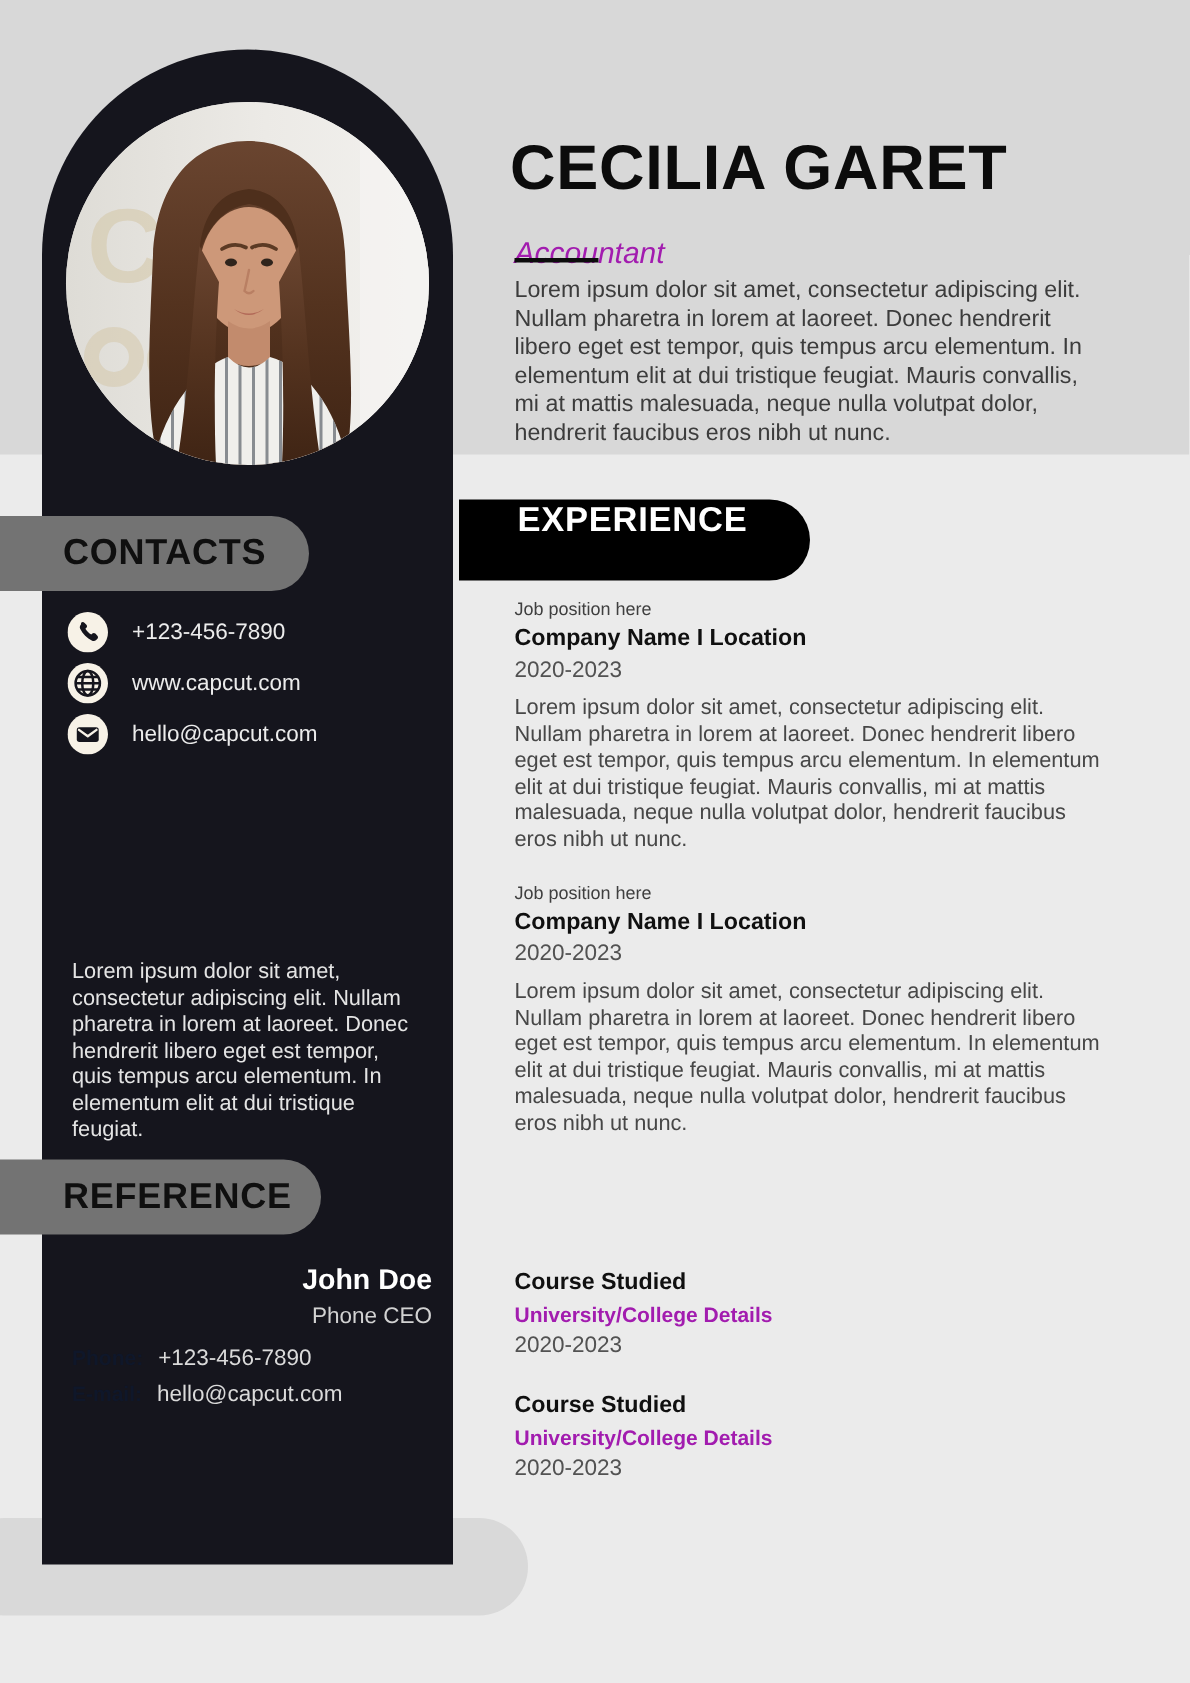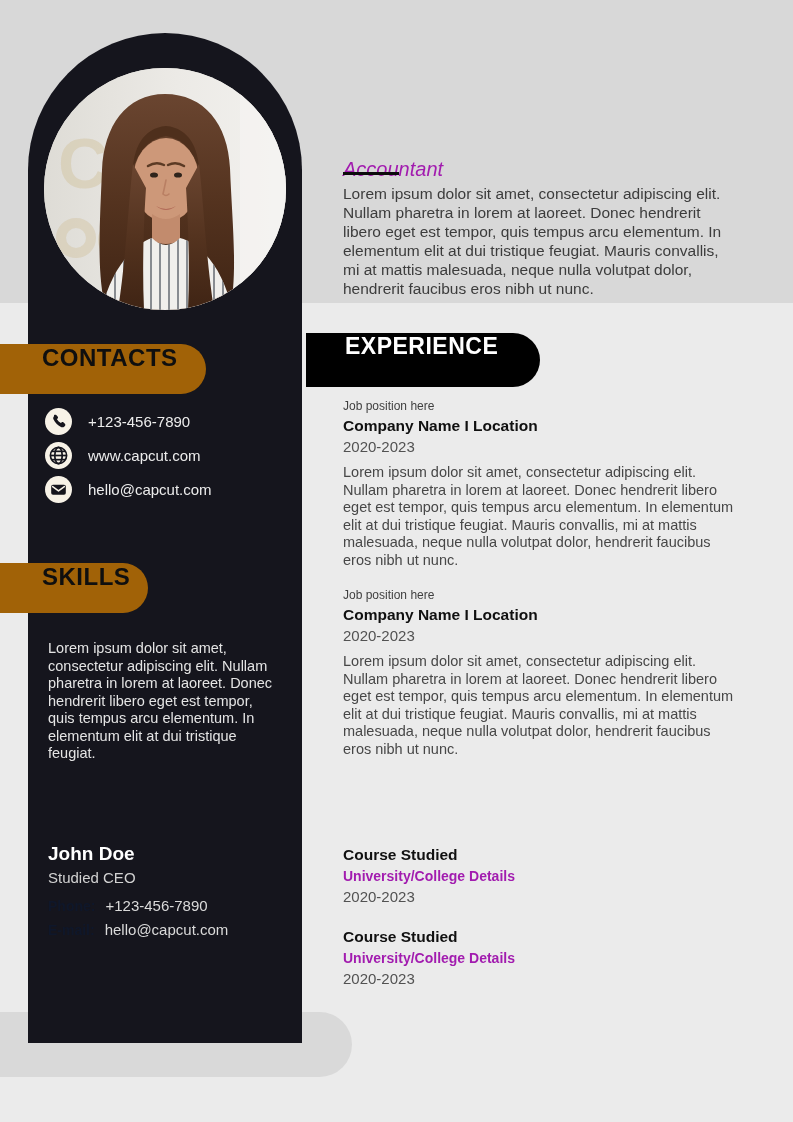--- a/index.html
+++ b/index.html
@@ -5,22 +5,22 @@
   html,body{margin:0;padding:0;background:#ebebeb;}
   .page{position:relative;width:793px;height:1122px;background:#ebebeb;overflow:hidden;
         font-family:"Liberation Sans","DejaVu Sans",sans-serif;}
   .header-band{position:absolute;left:0;top:0;width:793px;height:303px;background:#d8d8d8;}
   .bottom-pill{position:absolute;left:-30px;top:1012px;width:382px;height:65px;border-radius:33px;background:#d9d9d9;}
   .sidebar{position:absolute;left:28px;top:33px;width:274px;height:1010px;background:#15151d;border-radius:137px 137px 0 0;}
   .photo{position:absolute;left:16px;top:35px;width:242px;height:242px;border-radius:50%;overflow:hidden;background:#e6e4e0;}
   .photo svg{display:block;}
 
   
-  .side-pill{position:absolute;left:0;height:50px;background:#a16207;border-radius:0 25px 25px 0;
-             display:flex;align-items:flex-start;padding-left:42px;box-sizing:border-box;
+  .side-pill{position:absolute;left:0;height:50px;background:#737373;border-radius:0 25px 25px 0;
+             display:flex;align-items:center;padding-left:42px;box-sizing:border-box;
              font-size:24px;font-weight:800;letter-spacing:.5px;color:#0f0f0f;}
   .pill-contacts{top:344px;width:206px;}
   .pill-skills{top:563px;width:148px;}
   .pill-reference{top:773px;width:214px;}
 
   
   .main-pill{position:absolute;left:306px;height:54px;width:234px;background:#000000;border-radius:0 27px 27px 0;
              display:flex;align-items:flex-start;padding-left:39px;box-sizing:border-box;
              font-size:23px;font-weight:800;letter-spacing:.5px;color:#ffffff;}
   .pill-experience{top:333px;}
@@ -28,21 +28,21 @@
 
   .contact-list{position:absolute;left:45px;top:408px;width:250px;}
   .contact-row{display:flex;align-items:center;gap:16px;height:27px;margin-bottom:7px;}
   .cicon{width:27px;height:27px;flex:0 0 27px;}
   .cicon svg{display:block;}
   .ctext{font-size:15px;color:#ececec;white-space:nowrap;}
 
   .skills-text{position:absolute;left:48px;top:640px;width:234px;margin:0;
                font-size:14.5px;line-height:17.5px;color:#e4e4e4;}
 
-  .ref-block{position:absolute;left:48px;top:843px;width:240px;}
+  .ref-block{position:absolute;left:48px;top:843px;width:240px;text-align:right;}
   .ref-name{font-size:19px;font-weight:800;color:#ffffff;}
   .ref-role{font-size:15px;color:#d2d2d2;margin-top:4px;}
   .ref-rows{margin-top:11px;}
   .ref-row{display:flex;align-items:baseline;gap:10px;margin-bottom:7px;}
   .ref-label{font-size:14px;font-weight:700;color:#0f172a;}
   .ref-value{font-size:15px;color:#dadada;white-space:nowrap;}
 
   .name{position:absolute;left:340px;top:88px;margin:0;font-size:42px;font-weight:800;
         letter-spacing:.5px;color:#0c0c0c;white-space:nowrap;}
   .role{position:absolute;left:343px;top:134px;font-size:20px;font-style:italic;font-weight:500;color:#a21caf;margin-top:24px;}
@@ -161,40 +161,41 @@
         <svg viewBox="0 0 24 24" width="27" height="27">
             <circle cx="12" cy="12" r="12" fill="#f7f2e7"></circle>
             <rect x="5.5" y="7.8" width="13" height="8.8" rx="1.6" fill="#15151d"></rect>
             <path d="M6.8 9.4 L12 13.2 L17.2 9.4" fill="none" stroke="#f7f2e7" stroke-width="1.4" stroke-linecap="round" stroke-linejoin="round"></path>
           </svg>
       </span>
       <span class="ctext">hello@capcut.com</span>
     </div>
   </div>
 
-  <div class="side-pill pill-skills">
-    <span>SKILLS</span>
-  </div>
   <p class="skills-text">Lorem ipsum dolor sit amet, consectetur adipiscing elit. Nullam pharetra in lorem at laoreet. Donec hendrerit libero eget est tempor, quis tempus arcu elementum. In elementum elit at dui tristique feugiat.</p>
 
+  <div class="side-pill pill-reference">
+    <span>REFERENCE</span>
+  </div>
   <div class="ref-block">
     <div class="ref-name">John Doe</div>
-    <div class="ref-role">Studied CEO</div>
+    <div class="ref-role">Phone CEO</div>
     <div class="ref-rows">
       <div class="ref-row">
         <span class="ref-label">Phone:</span>
         <span class="ref-value">+123-456-7890</span>
       </div>
       <div class="ref-row">
         <span class="ref-label">E-mail:</span>
         <span class="ref-value">hello@capcut.com</span>
       </div>
     </div>
   </div>
 
+  <h1 class="name">CECILIA GARET</h1>
   <div class="role">Accountant</div>
   <div class="role-underline"></div>
   <p class="summary">Lorem ipsum dolor sit amet, consectetur adipiscing elit. Nullam pharetra in lorem at laoreet. Donec hendrerit libero eget est tempor, quis tempus arcu elementum. In elementum elit at dui tristique feugiat. Mauris convallis, mi at mattis malesuada, neque nulla volutpat dolor, hendrerit faucibus eros nibh ut nunc.</p>
 
   <div class="main-pill pill-experience">
     <span>EXPERIENCE</span>
   </div>
 
   <section class="xp xp-1">
     <div class="xp-pos">Job position here</div>

